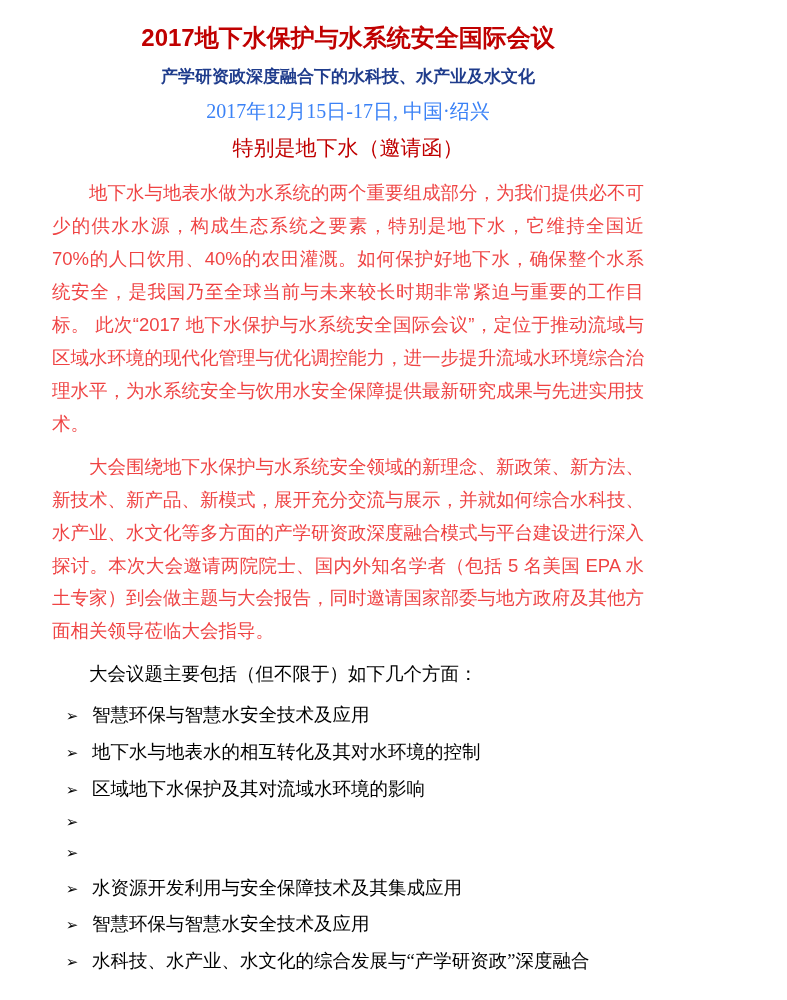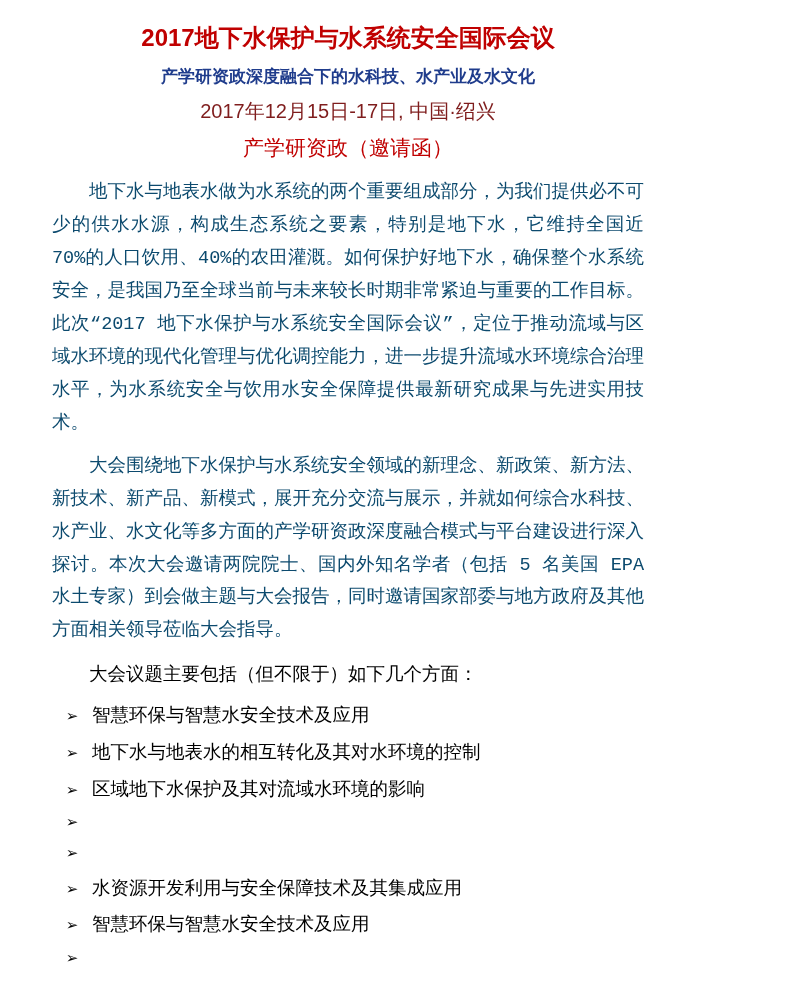--- a/index.html
+++ b/index.html
@@ -43,38 +43,38 @@
   .title-en {
     text-align: center;
     font-family: "Liberation Serif", serif;
     font-size: 15.5px;
     color: #c00000;
     margin: 14px 0 0 0;
     line-height: 1.2;
   }
   .title-date {
     text-align: center;
-    font-family: Liberation Sans, sans-serif;
+    font-family: Liberation Serif, serif;
     font-size: 20px;
-    color: #7f1d1d;
+    color: #3b82f6;
     margin: 12px 0 0 0;
     line-height: 1.2;
   }
   .title-notice {
     text-align: center;
     font-family: "Liberation Serif", serif;
     font-size: 21px;
     color: #c00000;
     margin: 13px 0 0 0;
     line-height: 1.2;
   }
   .body-text {
-    font-family: Liberation Mono, monospace;
+    font-family: Liberation Sans, sans-serif;
     font-size: 18.5px;
-    color: #0c4a6e;
+    color: #ef4444;
     line-height: 1.78;
     text-align: justify;
     text-justify: inter-ideograph;
     margin: 16px 0 0 0;
     text-indent: 2em;
   }
   .body-text.p2 {
     margin-top: 10px;
   }
   .lead-line {
@@ -114,21 +114,21 @@
 
 <div class="page">
 
   <h1 class="title-main">2017地下水保护与水系统安全国际会议</h1>
 
   <h2 class="title-sub">产学研资政深度融合下的水科技、水产业及水文化</h2>
 
 
   <div class="title-date">2017年12月15日-17日, 中国·绍兴</div>
 
-  <div class="title-notice">产学研资政（邀请函）</div>
+  <div class="title-notice">特别是地下水（邀请函）</div>
 
   <p class="body-text">地下水与地表水做为水系统的两个重要组成部分，为我们提供必不可少的供水水源，构成生态系统之要素，特别是地下水，它维持全国近 70%的人口饮用、40%的农田灌溉。如何保护好地下水，确保整个水系统安全，是我国乃至全球当前与未来较长时期非常紧迫与重要的工作目标。 此次“2017 地下水保护与水系统安全国际会议”，定位于推动流域与区域水环境的现代化管理与优化调控能力，进一步提升流域水环境综合治理水平，为水系统安全与饮用水安全保障提供最新研究成果与先进实用技术。</p>
 
   <p class="body-text p2">大会围绕地下水保护与水系统安全领域的新理念、新政策、新方法、新技术、新产品、新模式，展开充分交流与展示，并就如何综合水科技、水产业、水文化等多方面的产学研资政深度融合模式与平台建设进行深入探讨。本次大会邀请两院院士、国内外知名学者（包括 5 名美国 EPA 水土专家）到会做主题与大会报告，同时邀请国家部委与地方政府及其他方面相关领导莅临大会指导。</p>
 
   <div class="lead-line">大会议题主要包括（但不限于）如下几个方面：</div>
 
   <ul class="topic-list">
     <li class="topic-item">
       <span class="topic-marker">➢</span>
@@ -151,16 +151,17 @@
     <li class="topic-item">
       <span class="topic-marker">➢</span>
       <span class="topic-label">水资源开发利用与安全保障技术及其集成应用</span>
     </li>
     <li class="topic-item">
       <span class="topic-marker">➢</span>
       <span class="topic-label">智慧环保与智慧水安全技术及应用</span>
     </li>
     <li class="topic-item">
       <span class="topic-marker">➢</span>
+      <span class="topic-label">水科技、水产业、水文化的综合发展与“产学研资政”深度融合</span>
     </li>
   </ul>
 
 </div>
 
 </body></html>

